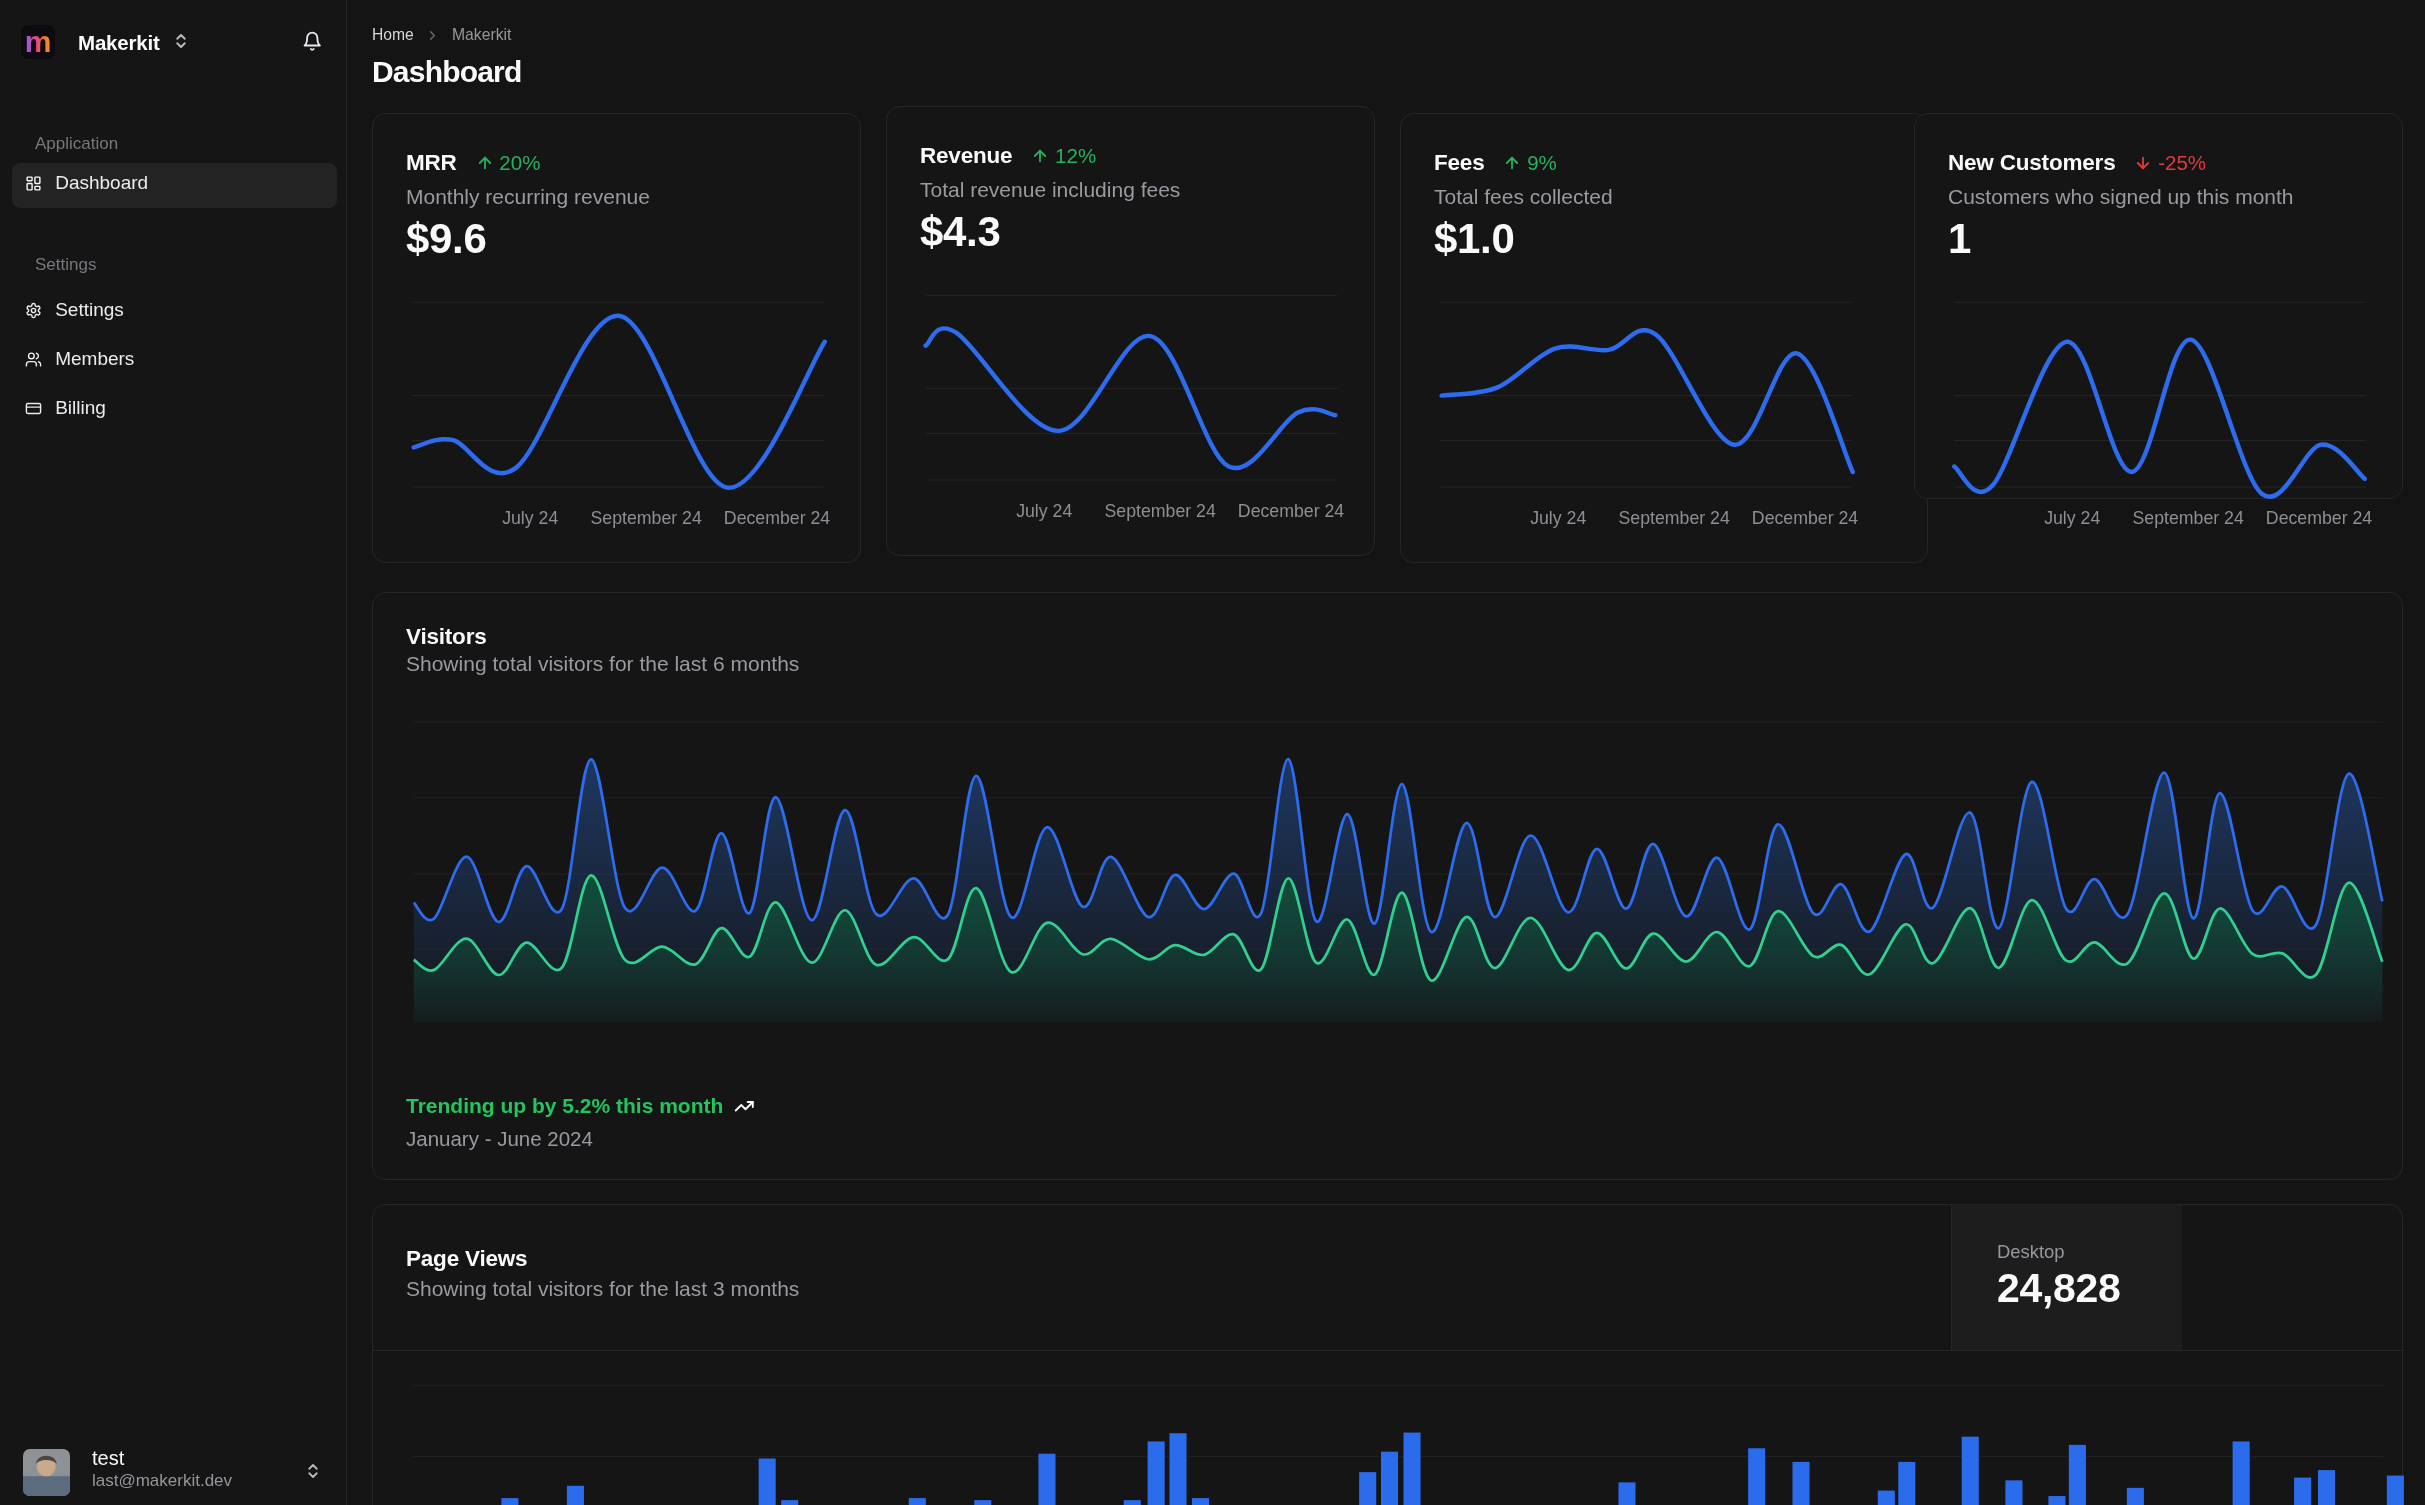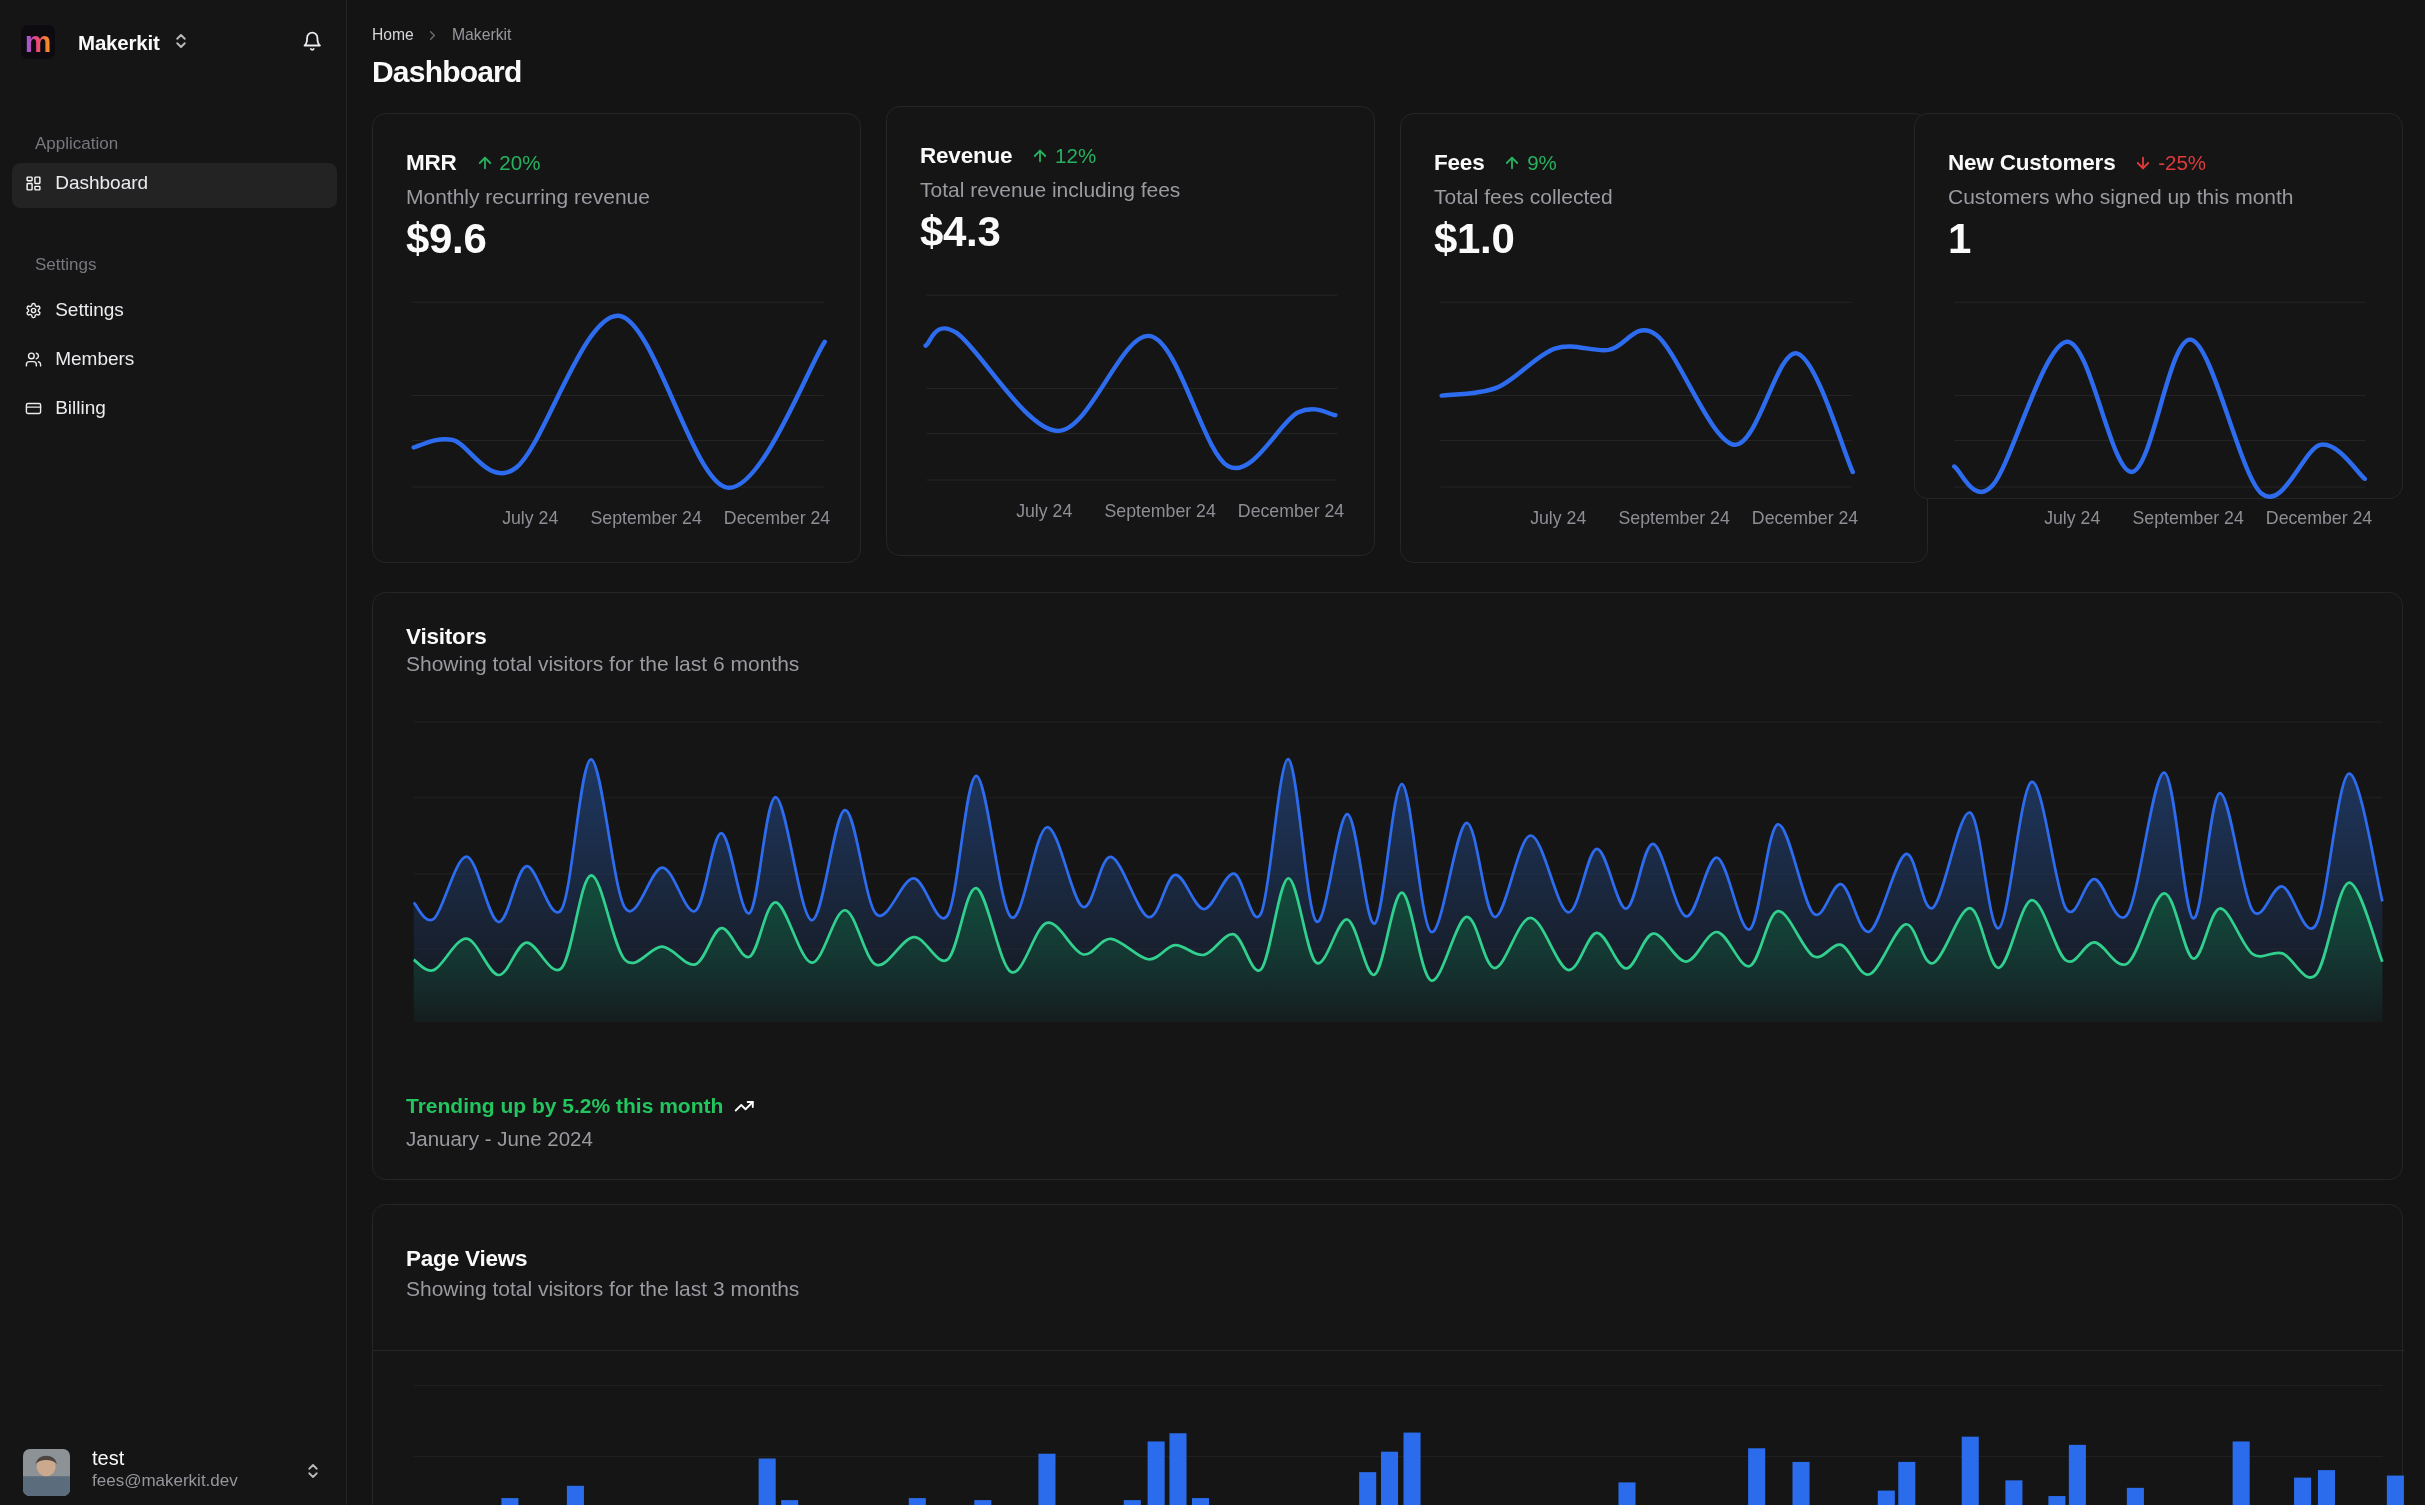--- a/index.html
+++ b/index.html
@@ -62,21 +62,21 @@
         <line x1="2" y1="10" x2="22" y2="10"></line>
       </svg>Billing</div>
 
   <svg width="47" height="47" viewBox="0 0 69 69" style="position:absolute;left:22.5px;top:1449px;border-radius:6.8px;">
     <rect width="69" height="69" fill="#8d9296"></rect>
     <rect y="40" width="69" height="29" fill="#5b6d7c"></rect>
     <circle cx="34" cy="26" r="14" fill="#caa98c"></circle>
     <path d="M18 22 Q22 10 34 10 Q47 10 50 22 Q44 16 34 16 Q24 16 18 22 Z" fill="#4c4540"></path>
   </svg>
   <div style="position:absolute;left:92px;top:1447px;font-size:20px;color:#fafafa;">test</div>
-  <div style="position:absolute;left:92px;top:1471px;font-size:17px;color:#95959c;">fees@makerkit.dev</div>
+  <div style="position:absolute;left:92px;top:1471px;font-size:17px;color:#95959c;">last@makerkit.dev</div>
   <svg style="position:absolute;left:304px;top:1462px;" width="18" height="18" viewBox="0 0 24 24" fill="none" stroke="#b8b8bd" stroke-width="2.4" stroke-linecap="round" stroke-linejoin="round">
       <path d="m7 15 5 5 5-5"></path>
       <path d="m7 9 5-5 5 5"></path>
     </svg>
 </div>
 
 <div class="main">
   <div style="position:absolute;left:25px;top:26px;font-size:15.7px;color:#d6d6da;display:flex;align-items:center;gap:11.6px;">Home <svg style="" width="15" height="15" viewBox="0 0 24 24" fill="none" stroke="#6f6f76" stroke-width="2" stroke-linecap="round" stroke-linejoin="round">
         <path d="m9 18 6-6-6-6"></path>
       </svg> <span style="color:#98989f;">Makerkit</span></div>
@@ -182,20 +182,24 @@
   <div style="position:absolute;left:33px;top:501px;font-size:21px;font-weight:700;color:#22c55e;display:flex;align-items:center;gap:11px;">Trending up by 5.2% this month <svg style="" width="20.5" height="20.5" viewBox="0 0 24 24" fill="none" stroke="#fafafa" stroke-width="2.2" stroke-linecap="round" stroke-linejoin="round">
         <path d="M22 7 13.5 15.5 8.5 10.5 2 17"></path>
         <path d="M16 7h6v6"></path>
       </svg></div>
   <div style="position:absolute;left:33px;top:534px;font-size:20.5px;color:#9a9aa1;">January - June 2024</div>
 </div>
 
 <div class="card" style="left:372px;top:1204px;width:2031px;height:464px;">
   <div class="ctitle" style="top:39px;">Page Views</div>
   <div class="csub" style="top:72px;">Showing total visitors for the last 3 months</div>
+  <div style="position:absolute;left:1578px;top:0;width:231px;height:145px;background:#1d1d1e;border-left:1px solid #262627;border-top-left-radius:0;">
+    <div style="position:absolute;left:45px;top:36px;font-size:18.4px;color:#97979e;">Desktop</div>
+    <div style="position:absolute;left:45px;top:60px;font-size:41px;font-weight:700;color:#fafafa;letter-spacing:-0.3px;">24,828</div>
+  </div>
   <div style="position:absolute;left:0;top:145px;width:2031px;border-top:1px solid #262627;"></div>
   <svg width="2031" height="318" viewBox="0 0 2976 466" style="position:absolute;left:0;top:145px;">
     <line x1="59" y1="52" x2="2945" y2="52" stroke="#202020" stroke-width="1.5"></line>
       <line x1="59" y1="156" x2="2945" y2="156" stroke="#202020" stroke-width="1.5"></line>
       <line x1="59" y1="260" x2="2945" y2="260" stroke="#202020" stroke-width="1.5"></line>
       <line x1="59" y1="364" x2="2945" y2="364" stroke="#202020" stroke-width="1.5"></line>
     <g transform="translate(0,-212)">
         <rect x="188" y="429" width="25" height="17" fill="#2b6cec"></rect>
         <rect x="284" y="411" width="25" height="35" fill="#2b6cec"></rect>
         <rect x="565" y="371" width="25" height="75" fill="#2b6cec"></rect>

